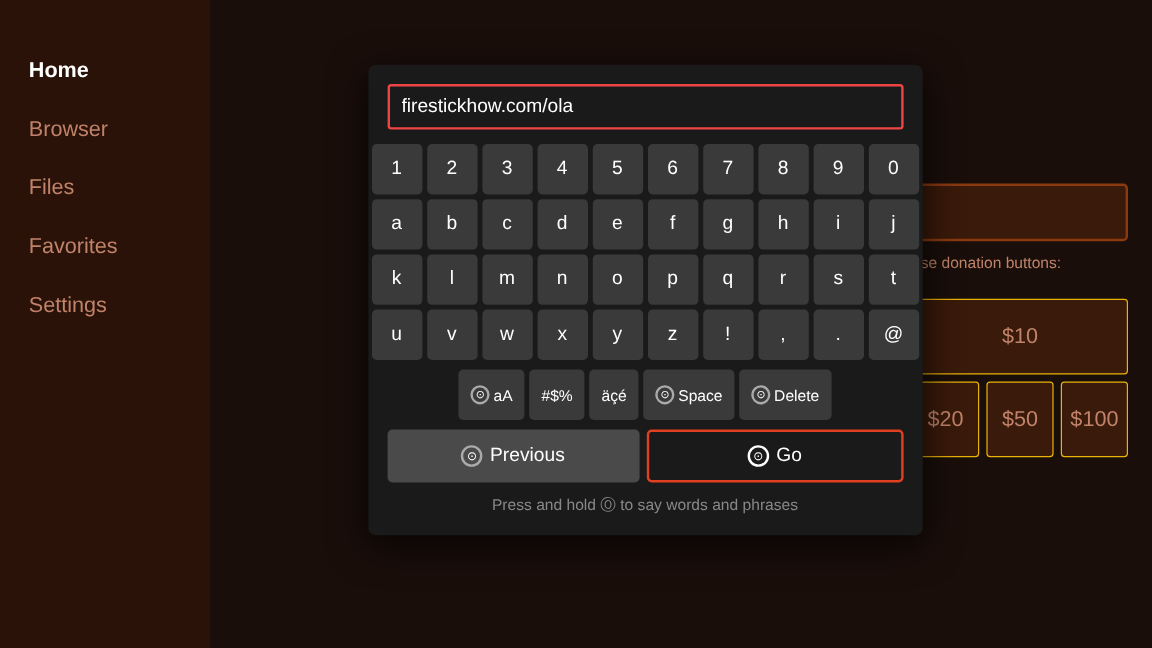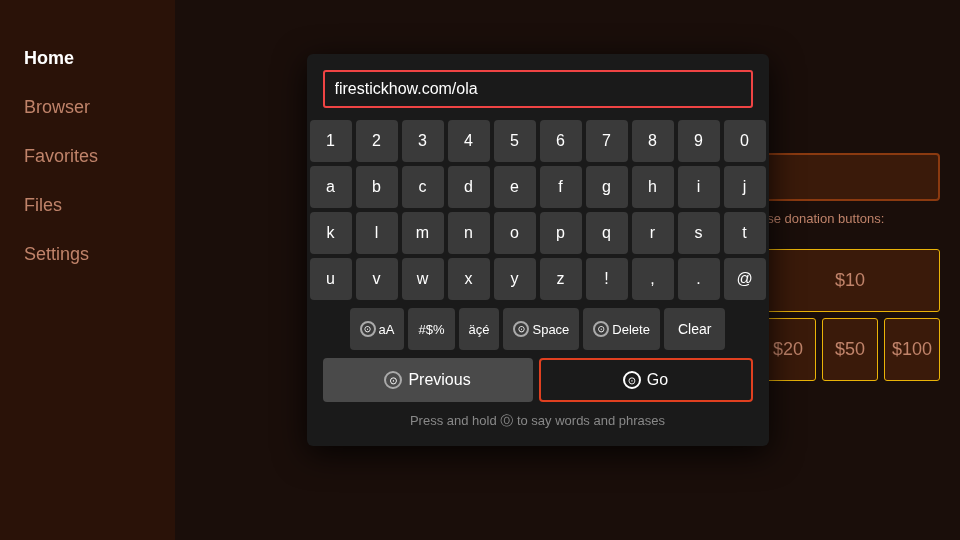--- a/index.html
+++ b/index.html
@@ -235,24 +235,24 @@
 <body>
 
 <div class="sidebar">
   <div class="sidebar-item active">
     <span>Home</span>
   </div>
   <div class="sidebar-item">
     <span>Browser</span>
   </div>
   <div class="sidebar-item">
+    <span>Files</span>
+  </div>
+  <div class="sidebar-item">
     <span>Favorites</span>
-  </div>
-  <div class="sidebar-item">
-    <span>Files</span>
   </div>
   <div class="sidebar-item">
     <span>Settings</span>
   </div>
 </div>
 
 <div class="main">
 
   <div class="right-panel">
     <div class="right-input-box"></div>
@@ -342,23 +342,20 @@
           <span>äçé</span>
         </button>
         <button class="key-special" style="gap:3px;">
           <span style="border:2px solid #aaa;border-radius:50%;width:16px;height:16px;display:inline-flex;align-items:center;justify-content:center;font-size:9px;">⊙</span>
           <span>Space</span>
         </button>
         <button class="key-special" style="gap:3px;">
           <span style="border:2px solid #aaa;border-radius:50%;width:16px;height:16px;display:inline-flex;align-items:center;justify-content:center;font-size:9px;">⊙</span>
           <span>Delete</span>
         </button>
-        <button class="key-clear">
-          <span>Clear</span>
-        </button>
       </div>
 
     </div>
 
     <div class="action-row">
       <button class="btn-previous">
         <span style="border:2px solid #aaa;border-radius:50%;width:18px;height:18px;display:inline-flex;align-items:center;justify-content:center;font-size:10px;">⊙</span>
         <span>Previous</span>
       </button>
       <button class="btn-go">

